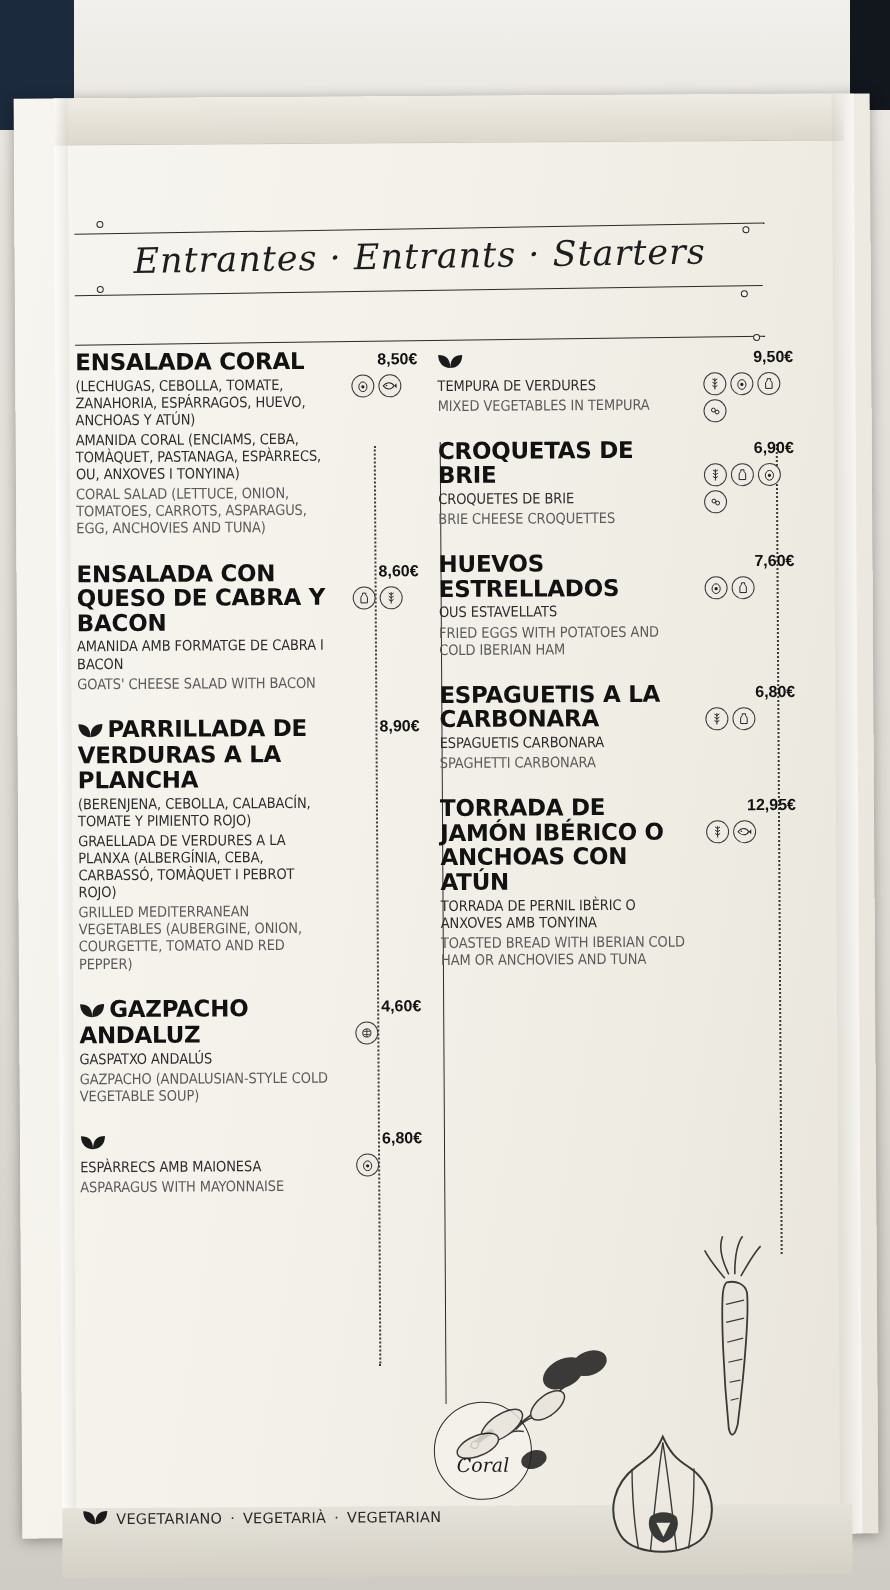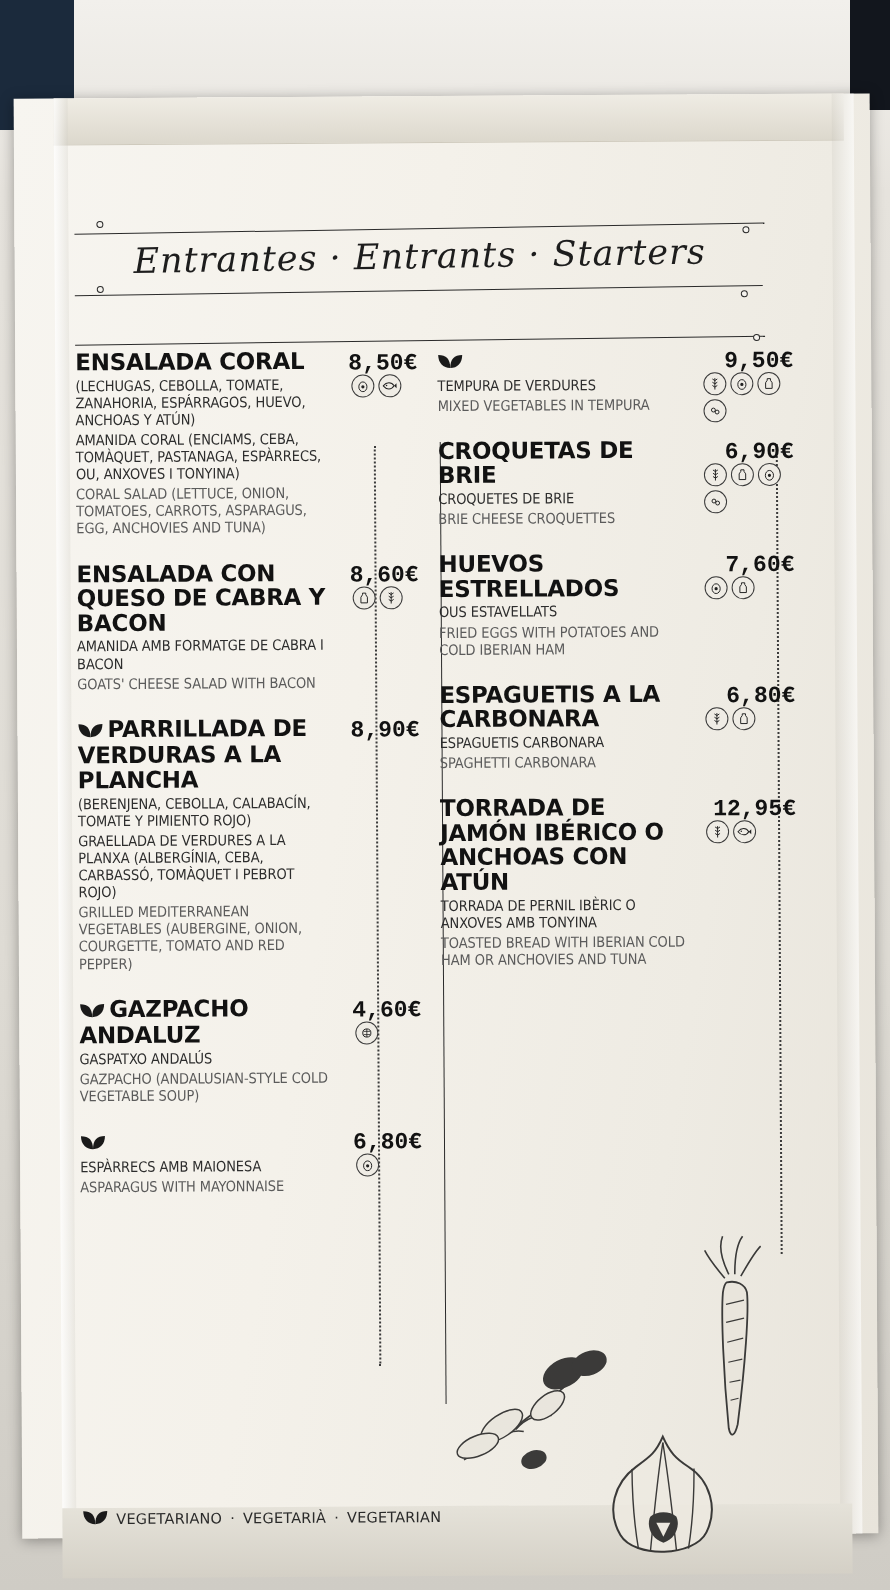--- a/index.html
+++ b/index.html
@@ -176,23 +176,23 @@
     margin-top: 3px;
     letter-spacing: -0.1px;
   }
   .item .sub.light { color: #5b5b5b; }
   .item .sub.paren { color: #2d2d2d; }
 
   .price {
     position: absolute;
     top: 2px;
     right: 0;
-    font-family: Liberation Mono, monospace;
+    font-family: Liberation Sans, sans-serif;
     font-weight: bold;
-    font-size: 23px;
+    font-size: 16px;
     color: #121212;
     white-space: nowrap;
   }
   .col-right .price { right: -6px; }
 
   .allergens {
     position: absolute;
     right: -2px;
     top: 26px;
     width: 86px;
@@ -506,20 +506,27 @@
                     <path d="M1 6 C5 1 11 1 14 6 C11 11 5 11 1 6 Z" fill="none" stroke="#222" stroke-width="1.2"></path>
                     <path d="M14 6 L17 3 L17 9 Z" fill="#222"></path>
                     <circle cx="5" cy="5.5" r="0.9" fill="#222"></circle>
                   </svg>
                 </span>
               </div>
             </div>
           </div>
       </div>
 
+      <div class="seal">
+        <svg width="34" height="26" viewBox="0 0 34 26">
+          <path d="M4 21 C10 13 18 6 26 3 L29 7 C22 11 13 17 7 23 Z" fill="#222"></path>
+          <circle cx="9" cy="19" r="3.6" fill="#f4f1ea" stroke="#222" stroke-width="1.4"></circle>
+        </svg>
+        <div class="brand">Coral</div>
+      </div>
 
       <div class="legend">
         <span>
           <svg width="26" height="18" viewBox="0 0 26 18">
             <path d="M13 16 C6 16 1 11 1 3 C9 3 13 7 13 16 Z" fill="#1a1a1a"></path>
             <path d="M13 16 C20 16 25 11 25 3 C17 3 13 7 13 16 Z" fill="#1a1a1a"></path>
           </svg>
         </span>
         <span class="bold">VEGETARIANO</span>
         <span>·</span>

